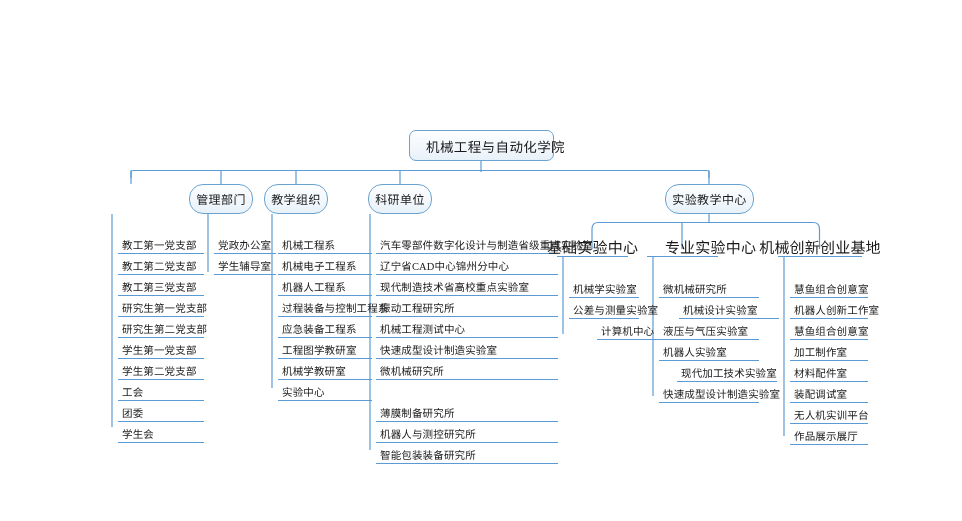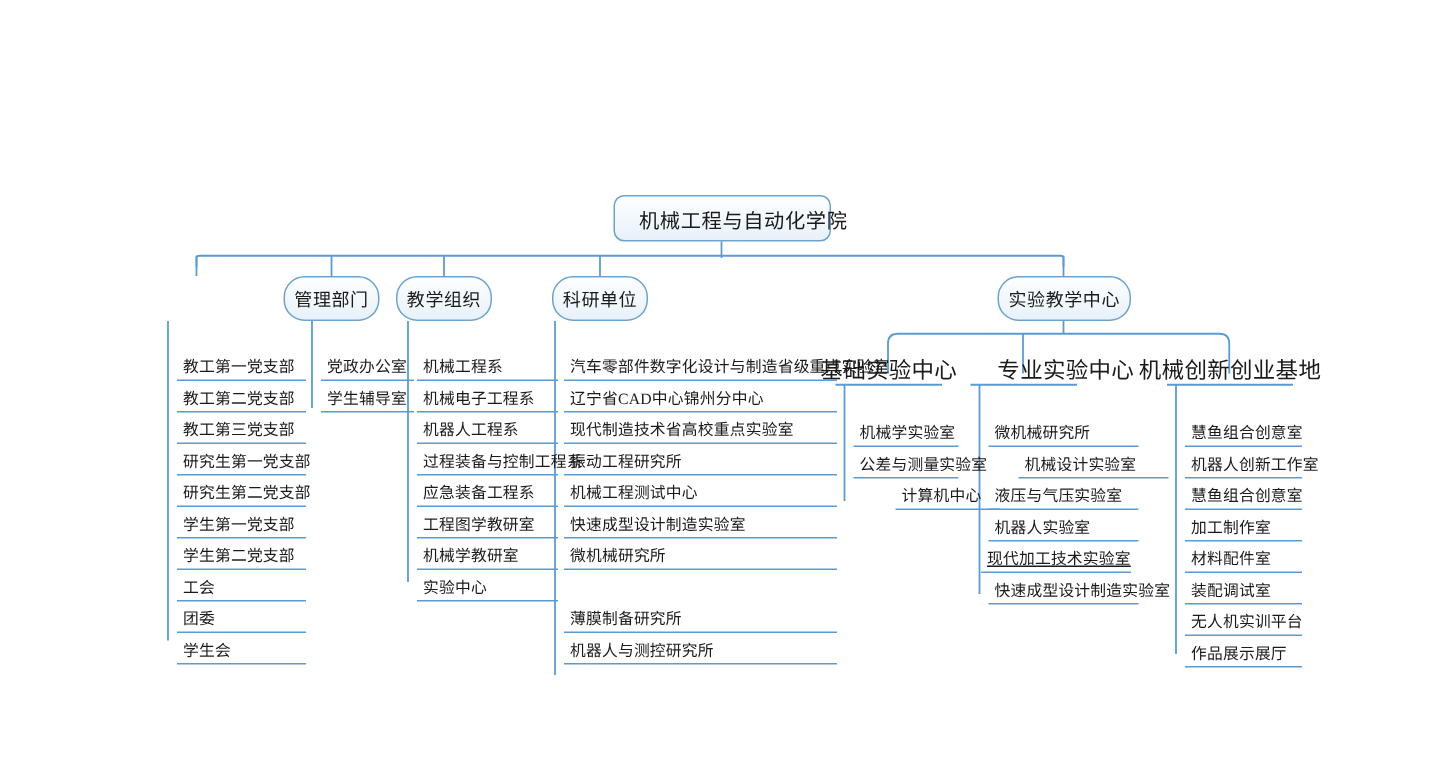--- a/index.html
+++ b/index.html
@@ -123,30 +123,31 @@
     <div class="leaf" style="left: 278px; top: 386px; width: 94px;">实验中心</div>
     <div class="leaf" style="left: 376px; top: 239px; width: 182px;">汽车零部件数字化设计与制造省级重点实验室</div>
     <div class="leaf" style="left: 376px; top: 260px; width: 182px;">辽宁省CAD中心锦州分中心</div>
     <div class="leaf" style="left: 376px; top: 281px; width: 182px;">现代制造技术省高校重点实验室</div>
     <div class="leaf" style="left: 376px; top: 302px; width: 182px;">振动工程研究所</div>
     <div class="leaf" style="left: 376px; top: 323px; width: 182px;">机械工程测试中心</div>
     <div class="leaf" style="left: 376px; top: 344px; width: 182px;">快速成型设计制造实验室</div>
     <div class="leaf" style="left: 376px; top: 365px; width: 182px;">微机械研究所</div>
     <div class="leaf" style="left: 376px; top: 407px; width: 182px;">薄膜制备研究所</div>
     <div class="leaf" style="left: 376px; top: 428px; width: 182px;">机器人与测控研究所</div>
+    <div class="leaf" style="left: 376px; top: 449px; width: 182px;">智能包装装备研究所</div>
     <div class="lvl3" style="left: 557px; top: 242px; width: 71px; height: 15px;">基础实验中心</div>
     <div class="leaf" style="left: 569px; top: 283px; width: 70px;">机械学实验室</div>
     <div class="leaf" style="left: 569px; top: 304px; width: 70px;">公差与测量实验室</div>
     <div class="leaf" style="left: 569px; top: 325px; width: 70px; margin-left: 28px;">计算机中心</div>
     <div class="lvl3" style="left: 675px; top: 242px; width: 71px; height: 15px;">专业实验中心</div>
     <div class="leaf" style="left: 659px; top: 283px; width: 100px;">微机械研究所</div>
     <div class="leaf" style="left: 679px; top: 304px; width: 100px;">机械设计实验室</div>
     <div class="leaf" style="left: 659px; top: 325px; width: 100px;">液压与气压实验室</div>
     <div class="leaf" style="left: 659px; top: 346px; width: 100px;">机器人实验室</div>
-    <div class="leaf" style="left: 654px; top: 367px; width: 100px; text-decoration: underline;">现代加工技术实验室</div>
+    <div class="leaf" style="left: 677px; top: 367px; width: 100px;">现代加工技术实验室</div>
     <div class="leaf" style="left: 659px; top: 388px; width: 100px;">快速成型设计制造实验室</div>
     <div class="lvl3" style="left: 778px; top: 242px; width: 84px; height: 15px;">机械创新创业基地</div>
     <div class="leaf" style="left: 790px; top: 283px; width: 78px;">慧鱼组合创意室</div>
     <div class="leaf" style="left: 790px; top: 304px; width: 78px;">机器人创新工作室</div>
     <div class="leaf" style="left: 790px; top: 325px; width: 78px;">慧鱼组合创意室</div>
     <div class="leaf" style="left: 790px; top: 346px; width: 78px;">加工制作室</div>
     <div class="leaf" style="left: 790px; top: 367px; width: 78px;">材料配件室</div>
     <div class="leaf" style="left: 790px; top: 388px; width: 78px;">装配调试室</div>
     <div class="leaf" style="left: 790px; top: 409px; width: 78px;">无人机实训平台</div>
     <div class="leaf" style="left: 790px; top: 430px; width: 78px;">作品展示展厅</div>

